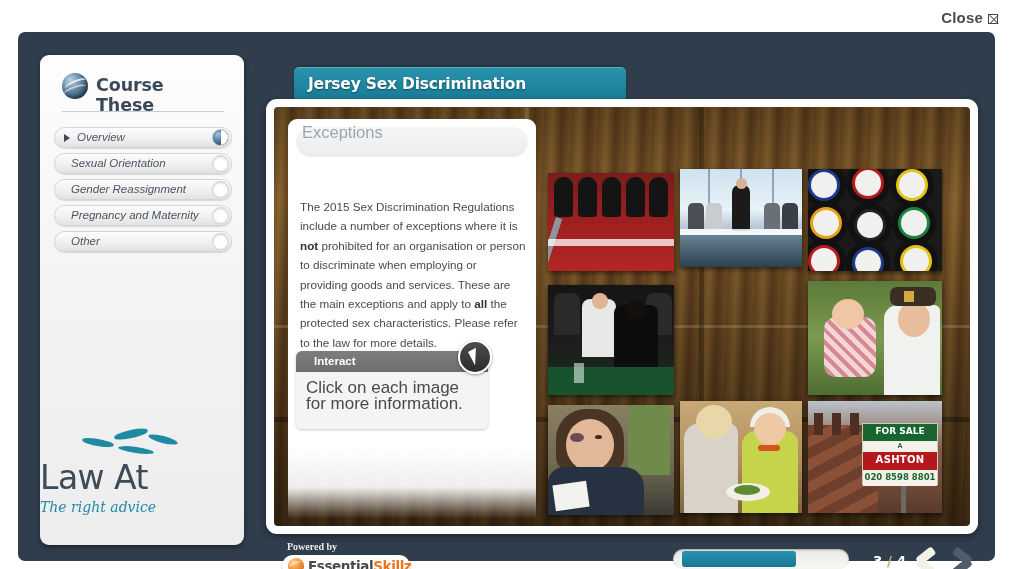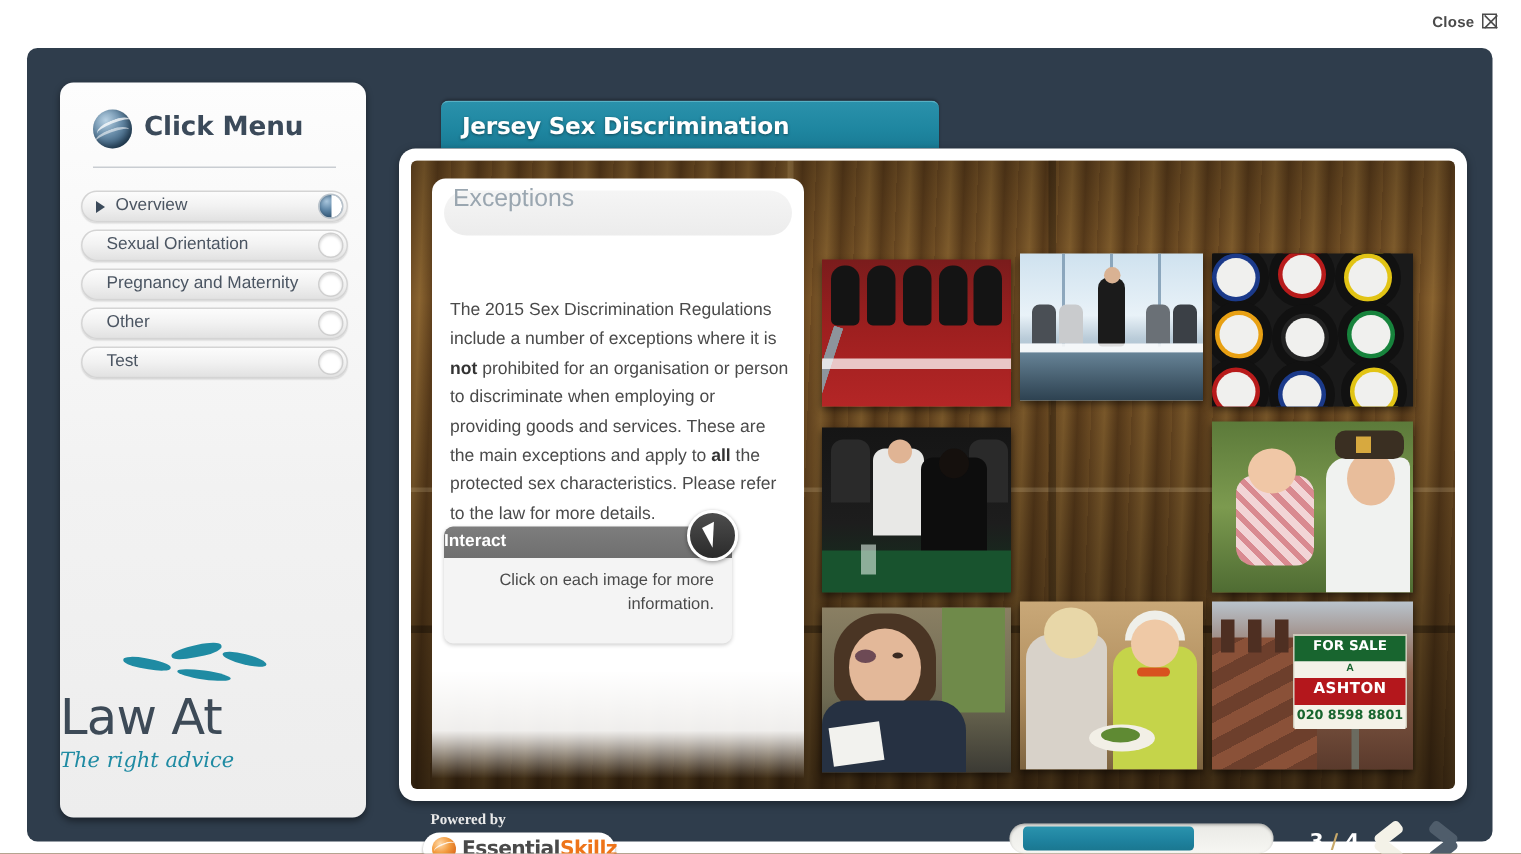--- a/index.html
+++ b/index.html
@@ -11,21 +11,21 @@
     position: relative;
   }
 
   
   #close-bar {
     position: absolute; top: 0; left: 0; width: 1014px; height: 32px;
     background: #ffffff;
   }
   #close-link {
     position: absolute; right: 16px; top: 9px;
-    font-size: 10px; font-weight: bold; color: #4a4a4a;
+    font-size: 15px; font-weight: bold; color: #4a4a4a;
     cursor: pointer; letter-spacing: .2px;
   }
   #close-link .cbox {
     display: inline-block; width: 10px; height: 10px;
     border: 1px solid #4a4a4a; margin-left: 5px;
     position: relative; vertical-align: -1px;
   }
   #close-link .cbox:before, #close-link .cbox:after {
     content: ""; position: absolute; left: -1px; top: 3.5px;
     width: 12px; height: 1px; background: #4a4a4a;
@@ -75,21 +75,21 @@
   #menu-title {
     position: absolute; left: 34px; top: 4px;
     font-size: 17.5px; font-weight: bold; color: #3b4a5a;
     font-family: "DejaVu Sans", sans-serif; letter-spacing: -.1px;
   }
   #menu-divider {
     position: absolute; left: 22px; top: 56px; width: 162px; height: 1px;
     background: #c9cdd2;
   }
 
-  #menu-list { position: absolute; left: 14px; top: 72px; width: 178px; }
+  #menu-list { position: absolute; left: 14px; top: 72px; width: 178px; font-style: italic; }
   .menu-item {
     position: relative; height: 21px; margin-bottom: 5px;
     background: linear-gradient(to bottom,#fcfcfc 0%,#f2f2f2 48%,#e2e2e2 100%);
     border: 1px solid #d4d4d4; border-radius: 11px;
     box-shadow: 0 1px 1px rgba(0,0,0,.13);
     cursor: pointer;
   }
   .menu-item .label {
     position: absolute; left: 16px; top: 3px;
     font-size: 11.5px; color: #4b5562; white-space: nowrap;
@@ -213,40 +213,40 @@
     background: #f4f4f4;
     border-radius: 6px;
     box-shadow: 0 1px 3px rgba(0,0,0,.2);
   }
   #interact-header {
     position: absolute; left: 0; top: 0; width: 192px; height: 21px;
     background: linear-gradient(to bottom,#7d7d7d 0%,#6f6f6f 100%);
     border-radius: 6px 6px 0 0;
   }
   #interact-title {
-    position: absolute; left: 0; top: 4px;
+    position: absolute; left: 18px; top: 4px;
     font-size: 11.5px; font-weight: bold; color: #ffffff;
   }
   #cursor-badge {
     position: absolute; right: -4px; top: -11px;
     width: 34px; height: 34px; border-radius: 50%;
     background: linear-gradient(to bottom,#4d4d4d,#2b2b2b);
     border: 2px solid #ffffff;
     box-shadow: 0 1px 3px rgba(0,0,0,.4);
   }
   #cursor-badge .ptr {
     position: absolute; left: 11px; top: 7px;
     width: 0; height: 0;
     border-left: 9px solid #ffffff;
     border-bottom: 15px solid transparent;
     transform: rotate(-28deg);
   }
   #interact-text {
     position: absolute; left: 10px; top: 29px; width: 170px;
-    font-size: 11px; line-height: 15.5px; color: #4a4a4a; text-align: right;
+    font-size: 17px; line-height: 15.5px; color: #4a4a4a;
   }
 
   
   .photo { position: absolute; overflow: hidden; box-shadow: 0 2px 5px rgba(0,0,0,.55); cursor: pointer; margin-top: 44px; }
 
   
   #ph-guards { left: 274px; top: 22px; width: 126px; height: 98px;
     background: linear-gradient(to bottom,#7a1c1c 0%,#9d1f1f 46%,#b42626 100%); }
   #ph-guards .hat { position:absolute; top:4px; width:19px; height:40px; border-radius:9px 9px 4px 4px; background:#141414; }
   #ph-guards .hat:nth-child(1){ left:6px;} #ph-guards .hat:nth-child(2){ left:30px;}
@@ -428,44 +428,44 @@
   <div id="close-link">
     <span>Close</span><span class="cbox"></span>
   </div>
 </div>
 
 <div id="app-frame">
 
   <div id="sidebar">
     <div id="menu-header">
       <div class="globe"></div>
-      <div id="menu-title">Click Menu</div>
+      <div id="menu-title">Course These</div>
     </div>
     <div id="menu-divider"></div>
 
     <div id="menu-list">
       <div class="menu-item current">
         <span class="arrow"></span>
         <span class="label">Overview</span>
         <span class="bullet progress"></span>
       </div>
       <div class="menu-item">
         <span class="label">Sexual Orientation</span>
         <span class="bullet"></span>
       </div>
       <div class="menu-item">
+        <span class="label">Gender Reassignment</span>
+        <span class="bullet"></span>
+      </div>
+      <div class="menu-item">
         <span class="label">Pregnancy and Maternity</span>
         <span class="bullet"></span>
       </div>
       <div class="menu-item">
         <span class="label">Other</span>
-        <span class="bullet"></span>
-      </div>
-      <div class="menu-item">
-        <span class="label">Test</span>
         <span class="bullet"></span>
       </div>
     </div>
 
     <div id="brand">
       <div id="brand-fish">
         <span class="fish f1"></span>
           <span class="fish f2"></span>
         <span class="fish f3"></span>
           <span class="fish f4"></span>

